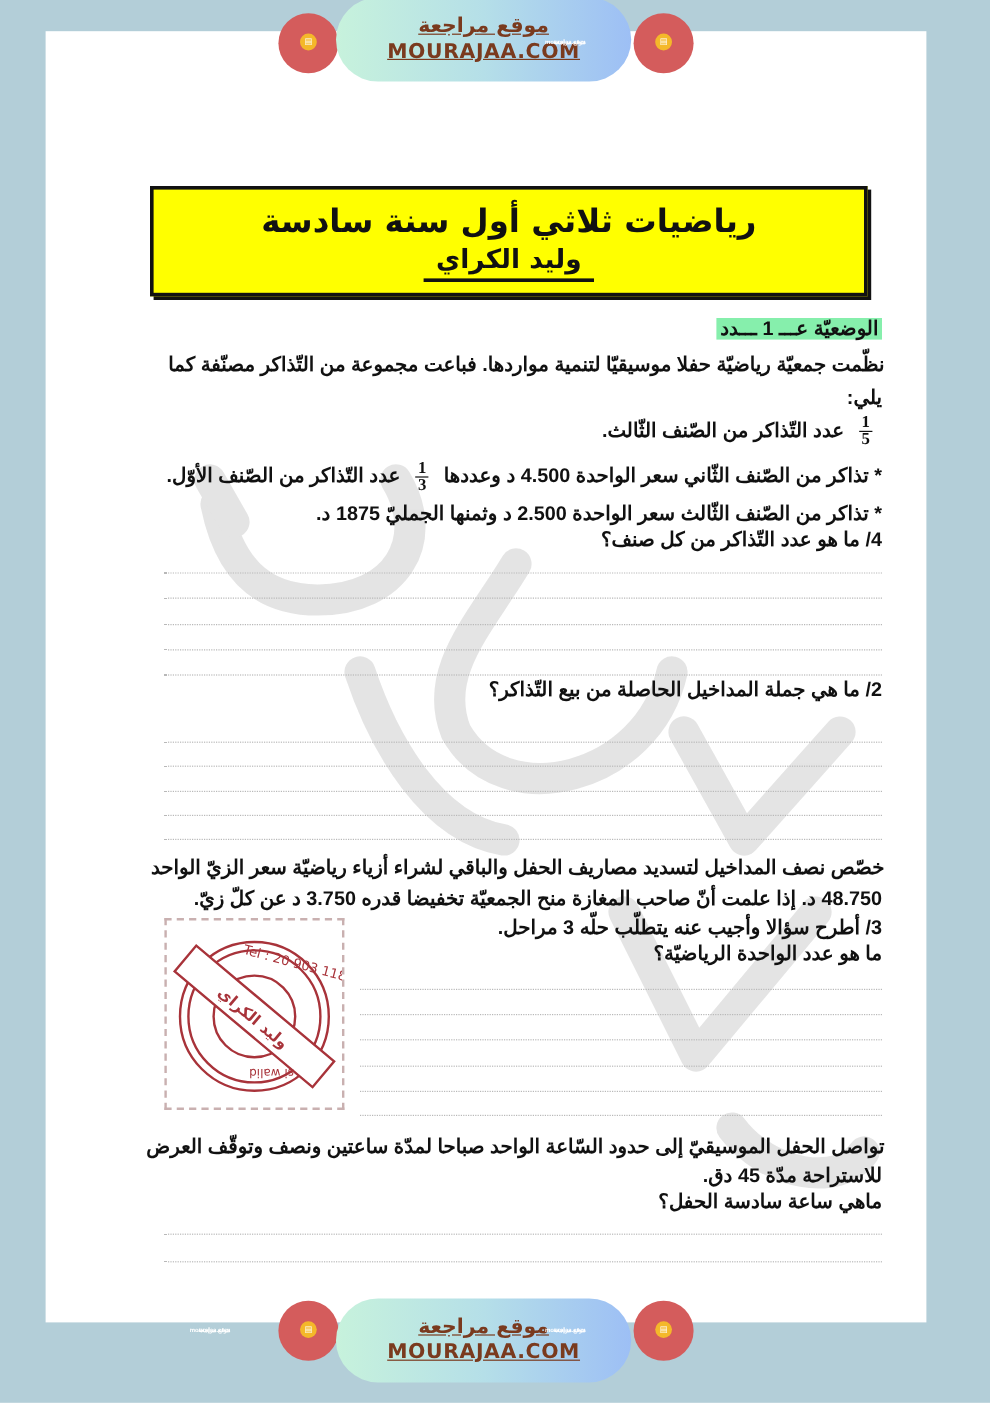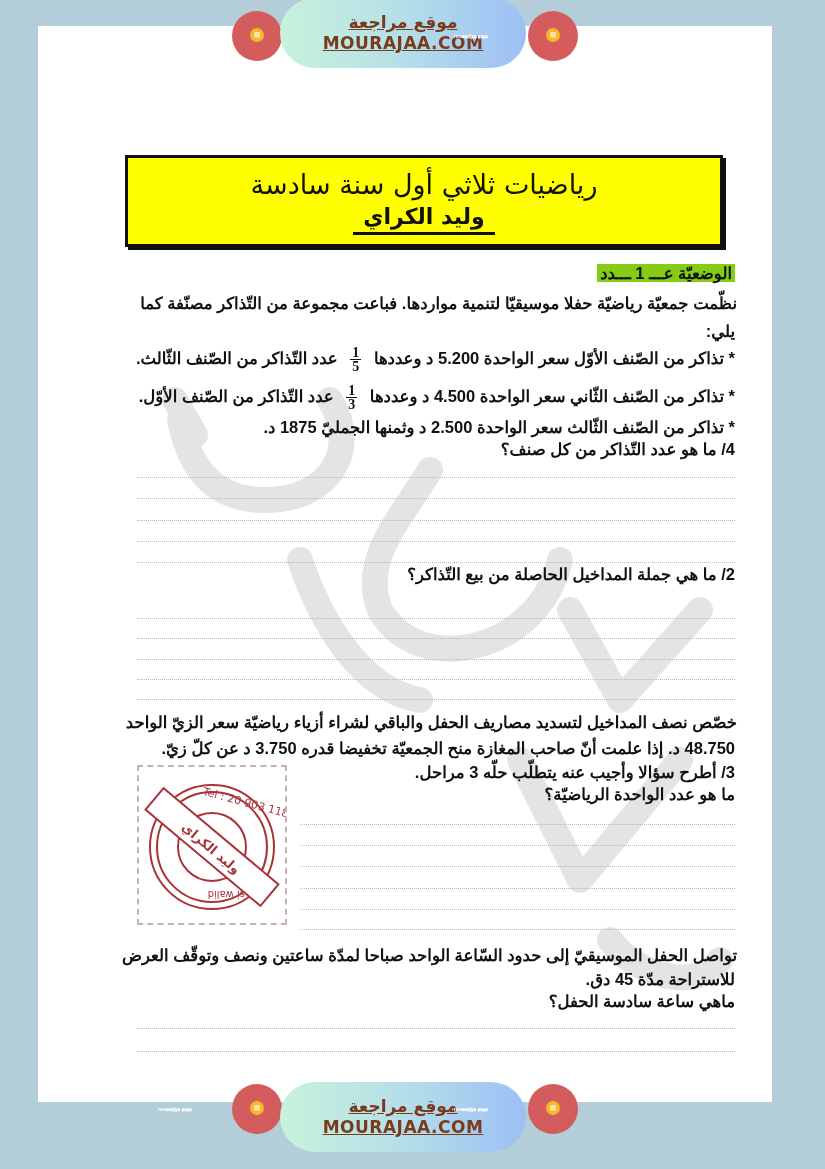--- a/index.html
+++ b/index.html
@@ -38,26 +38,26 @@
   .logo-circle .txt { font-size:5px; color:#fff; line-height:6px; text-align:center; }
 
   
   .title-box {
     position:absolute; left:125px; top:155px; width:598px; height:92px;
     border:3px solid #111; box-shadow:3px 3px 0 #111;
     background:#ffff00; box-sizing:border-box;
     display:flex; flex-direction:column; align-items:center; justify-content:center;
     direction:rtl;
   }
-  .title-box .l1 { font-size:27px; font-weight:normal; color:#111; line-height:34px; }
+  .title-box .l1 { font-size:27px; font-weight:bold; color:#111; line-height:34px; }
   .title-box .l2 { font-size:22px; font-weight:bold; color:#111; line-height:30px; letter-spacing:14px; border-bottom:3px solid #111; padding:0 10px; }
 
   .rtl { direction:rtl; text-align:right; }
   .txt { position:absolute; right:90px; font-family:"Liberation Sans", sans-serif; font-weight:bold; font-size:16.5px; color:#111; white-space:nowrap; }
-  .sit-label { background:#84cc16; padding:0 3px; }
+  .sit-label { background:#86efac; padding:0 3px; }
   .frac { display:inline-flex; flex-direction:column; align-items:center; vertical-align:middle; font-size:14px; line-height:13px; margin:0 8px; font-family:"Liberation Serif", serif; }
   .frac .num { border-bottom:1.5px solid #111; padding:0 2px; }
 
   .dots { position:absolute; height:0; border-top:1.5px dotted #b8b8b8; }
 
   
   .stamp {
     position:absolute; left:137px; top:765px; width:150px; height:160px;
     border:2px dashed #c9b0b0; box-sizing:border-box; background:#fff;
   }
@@ -99,21 +99,20 @@
   <div class="l2">وليد الكراي</div>
 </div>
 
 <div class="txt rtl" style="top:264px;">
   <span class="sit-label">الوضعيّة عـــ 1 ـــدد</span>
 </div>
 <div class="txt rtl" style="top:294px;right:88px;">نظّمت جمعيّة رياضيّة حفلا موسيقيّا لتنمية مواردها. فباعت مجموعة من التّذاكر مصنّفة كما</div>
 <div class="txt rtl" style="top:322px;">يلي:</div>
 
 <div class="txt rtl" style="top:346px;">
-  <span>* تذاكر من الصّنف الأوّل سعر الواحدة 5.200 د وعددها</span>
   <span class="frac">
       <span class="num">1</span>
       <span>5</span>
     </span>
   <span>عدد التّذاكر من الصّنف الثّالث.</span>
 </div>
 <div class="txt rtl" style="top:384px;">
   <span>* تذاكر من الصّنف الثّاني سعر الواحدة 4.500 د وعددها</span>
   <span class="frac">
       <span class="num">1</span>

